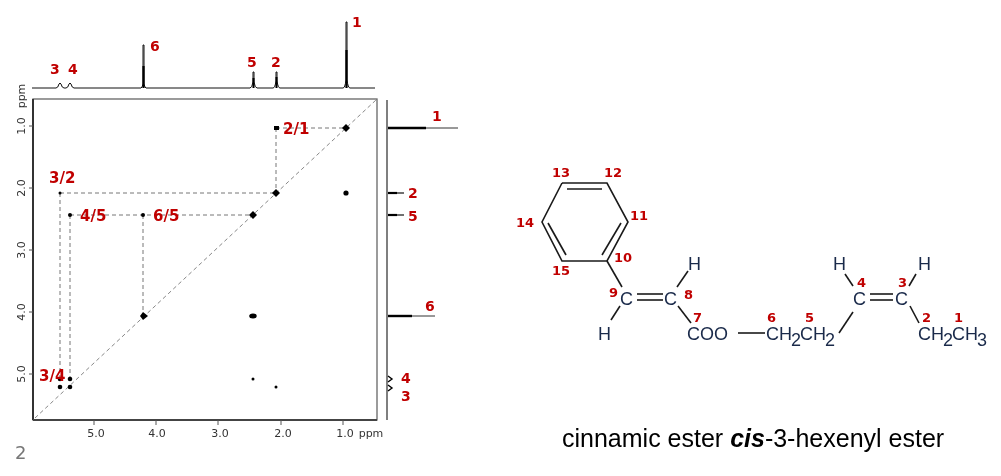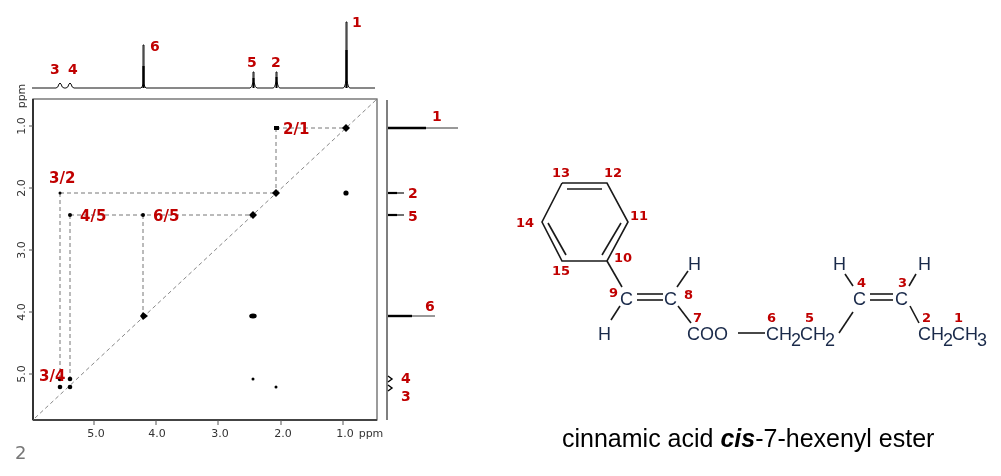--- a/index.html
+++ b/index.html
@@ -202,15 +202,15 @@
     <text class="num" x="609" y="297">9</text>
     <text class="num" x="614" y="262">10</text>
     <text class="num" x="630" y="220">11</text>
     <text class="num" x="604" y="177">12</text>
     <text class="num" x="552" y="177">13</text>
     <text class="num" x="516" y="227">14</text>
     <text class="num" x="552" y="275">15</text>
   </g>
 </svg>
 
-<div id="caption"><span>cinnamic acid </span><i>cis</i><span>-7-hexenyl ester</span></div>
+<div id="caption"><span>cinnamic ester </span><i>cis</i><span>-3-hexenyl ester</span></div>
 
 <div id="pagenum">2</div>
 
 </body></html>

